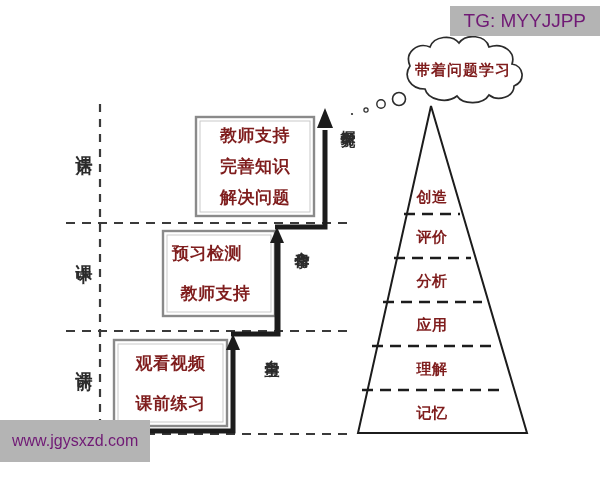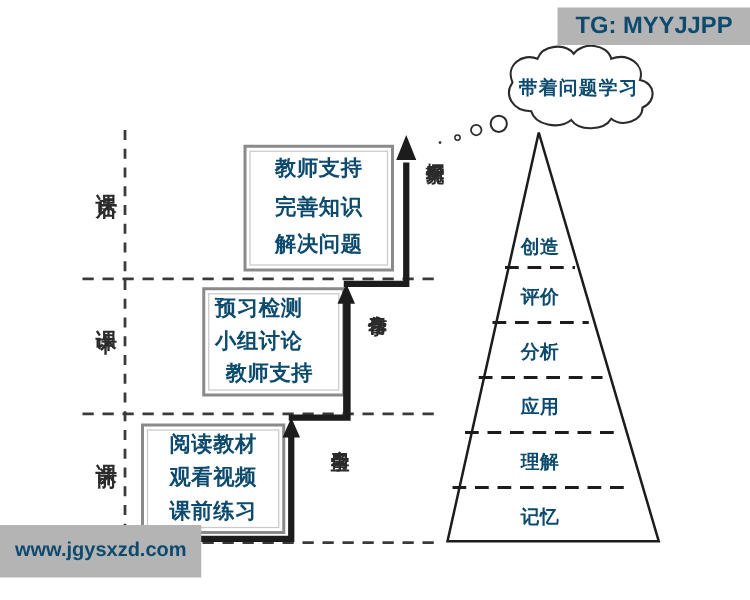--- a/index.html
+++ b/index.html
@@ -28,21 +28,21 @@
     position: absolute;
     left: 0;
     top: 0;
     width: 600px;
     height: 480px;
   }
 
   
   .cn {
     position: absolute;
-    color: #0c4a6e;
+    color: #7f1d1d;
     font-family: "DejaVu Sans", "Liberation Sans", sans-serif;
     font-weight: 700;
     white-space: nowrap;
     letter-spacing: 0.5px;
   }
 
   .vlabel {
     position: absolute;
     color: #2b2b2b;
     font-weight: 700;
@@ -87,26 +87,25 @@
     flex-direction: column;
     justify-content: space-around;
     align-items: center;
     pointer-events: none;
   }
 
   
   .watermark {
     position: absolute;
     background: #b4b4b4;
-    color: #0c4a6e;
+    color: #701a75;
     font-family: "Liberation Sans", sans-serif;
     display: flex;
     align-items: center;
     justify-content: flex-start;
-    font-weight: bold;
   }
   #wm-top {
     right: 0;
     top: 6px;
     height: 30px;
     padding: 0 14px 0 14px;
     font-size: 19px;
   }
   #wm-bottom {
     left: 0;
@@ -182,31 +181,29 @@
 
   <div class="vlabel stage-label" style="left:74px; top:141px;">课后</div>
 
   <div class="vlabel stage-label" style="left:74px; top:250px;">课中</div>
 
   <div class="vlabel stage-label" style="left:74px; top:357px;">课前</div>
 
   <div class="box-text" style="left:198px; top:120px; width:114px; height:93px;">
     <div class="cn box-line" style="position:relative;">教师支持</div>
     <div class="cn box-line" style="position:relative;">完善知识</div>
-    <div class="cn box-line" style="position:relative;font-family:Liberation Mono, monospace;">解决问题</div>
+    <div class="cn box-line" style="position:relative;">解决问题</div>
   </div>
 
   <div class="box-text" style="left:165px; top:234px; width:84px; height:79px;">
     <div class="cn box-line" style="position:relative;">预习检测</div>
-    <div class="cn box-line" style="position:relative;">小组讨论</div>
     <div class="cn box-line" style="position:relative;margin-left:17px;">教师支持</div>
   </div>
 
   <div class="box-text" style="left:116px; top:343px; width:109px; height:80px;">
-    <div class="cn box-line" style="position:relative;">阅读教材</div>
     <div class="cn box-line" style="position:relative;">观看视频</div>
     <div class="cn box-line" style="position:relative;">课前练习</div>
   </div>
 
   <div class="vlabel mode-label" style="left:338px; top:118px;">探究学习</div>
 
   <div class="vlabel mode-label" style="left:292px; top:240px;">合作学习</div>
 
   <div class="vlabel mode-label" style="left:262px; top:348px;">自主学习</div>
 

